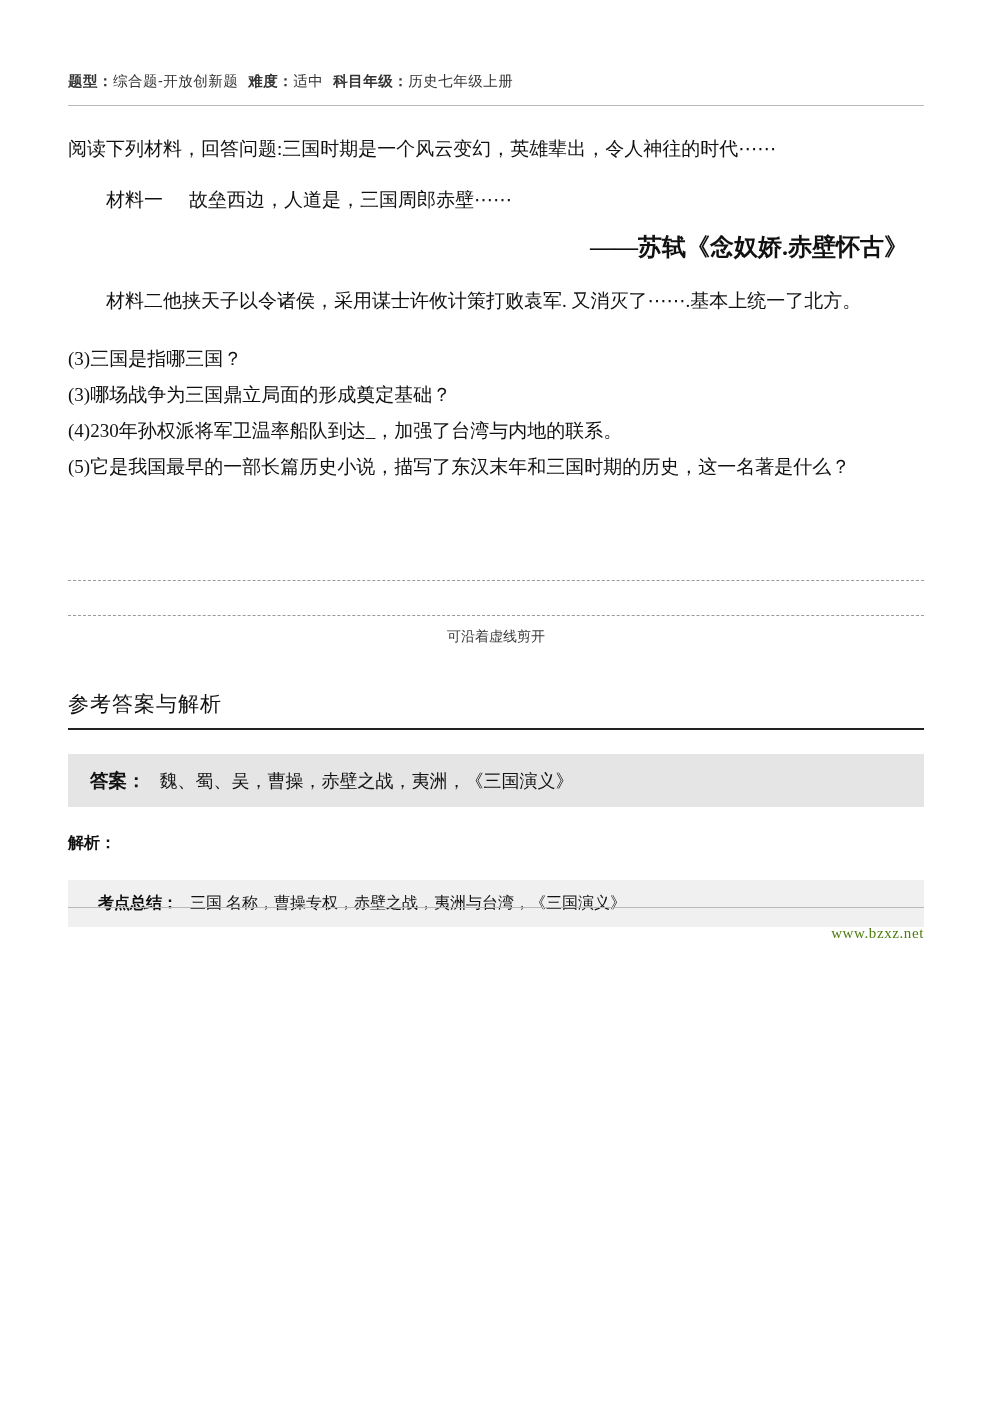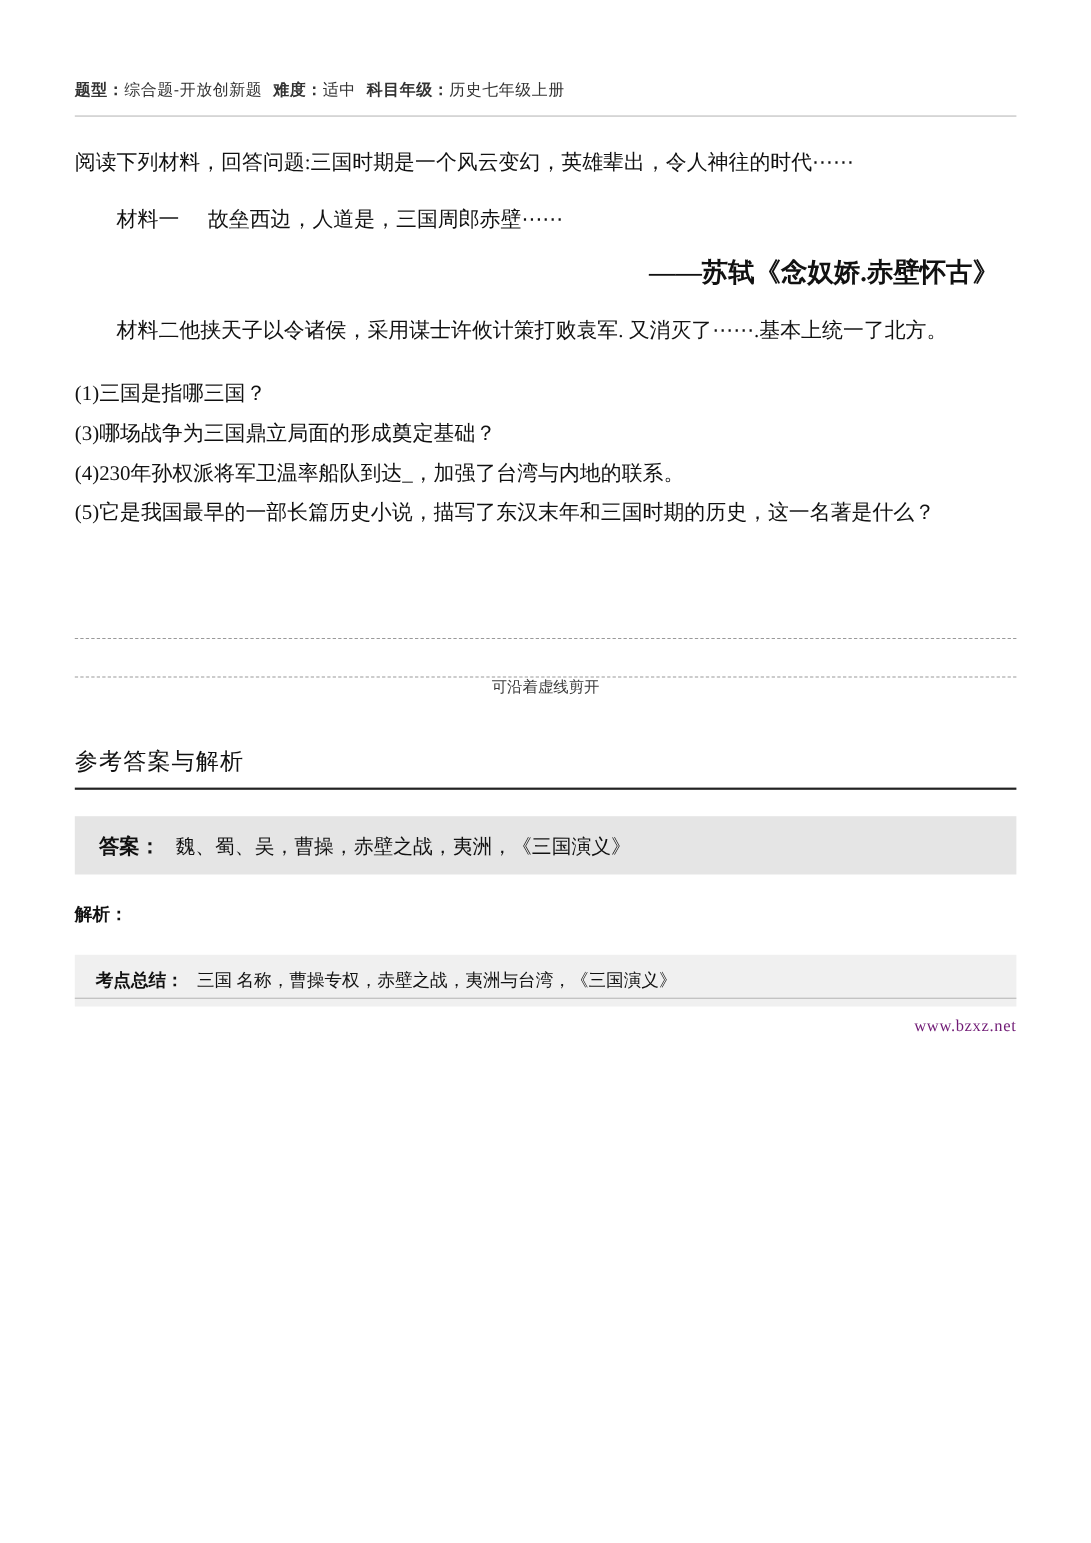--- a/index.html
+++ b/index.html
@@ -84,20 +84,21 @@
   }
   .dash-line {
     border-top: 1px dashed #9a9a9a;
     height: 0;
   }
   .dash-line.second { margin-top: 34px; }
   .cut-label {
     text-align: center;
     font-size: 14px;
     color: #3a3a3a;
+    margin-top: 12px;
     font-family: "Liberation Sans", sans-serif;
   }
 
   
   .ans-title {
     margin-top: 44px;
     font-size: 21px;
     font-weight: normal;
     font-family: "Liberation Sans", sans-serif;
     letter-spacing: 1px;
@@ -127,21 +128,21 @@
   }
   .analysis-body {
     margin-top: 8px;
     font-size: 17px;
     line-height: 1.75;
     text-align: justify;
   }
   .point-box {
     margin-top: 26px;
     background: #f0f0f0;
-    padding: 13px 19px;
+    padding: 13px 30px;
     font-size: 16px;
   }
   .point-box .k {
     font-weight: bold;
     font-family: "Liberation Sans", sans-serif;
   }
   .point-box .v { margin-left: 12px; }
 
   
   .footer-rule {
@@ -149,21 +150,21 @@
     left: 68px;
     right: 68px;
     bottom: 78px;
     border-bottom: 1px solid #b9b9b9;
   }
   .footer-text {
     position: absolute;
     right: 68px;
     bottom: 44px;
     font-size: 15px;
-    color: #701a75;
+    color: #4d7c0f;
     font-family: "Liberation Serif", serif;
     letter-spacing: 0.6px;
   }
 </style>
 </head>
 <body>
 
 <div class="page">
 
   <div class="meta-header">
@@ -177,21 +178,21 @@
     <span>材料一</span><span class="gap"></span><span>故垒西边，人道是，三国周郎赤壁⋯⋯</span>
   </div>
 
   <div class="source">——苏轼《念奴娇.赤壁怀古》</div>
 
   <div class="material2">
     <span>材料二</span><span class="gap"></span><span>他挟天子以令诸侯，采用谋士许攸计策打败袁军. 又消灭了⋯⋯.基本上统一了北方。</span>
   </div>
 
   <div class="questions">
-    <div class="q">(1)三国是指哪三国？</div>
+    <div class="q">(3)三国是指哪三国？</div>
     <div class="q">(3)哪场战争为三国鼎立局面的形成奠定基础？</div>
     <div class="q">(4)230年孙权派将军卫温率船队到达_，加强了台湾与内地的联系。</div>
     <div class="q">(5)它是我国最早的一部长篇历史小说，描写了东汉末年和三国时期的历史，这一名著是什么？</div>
   </div>
 
   <div class="cut-zone">
     <div class="dash-line"></div>
     <div class="dash-line second"></div>
     <div class="cut-label">可沿着虚线剪开</div>
   </div>

